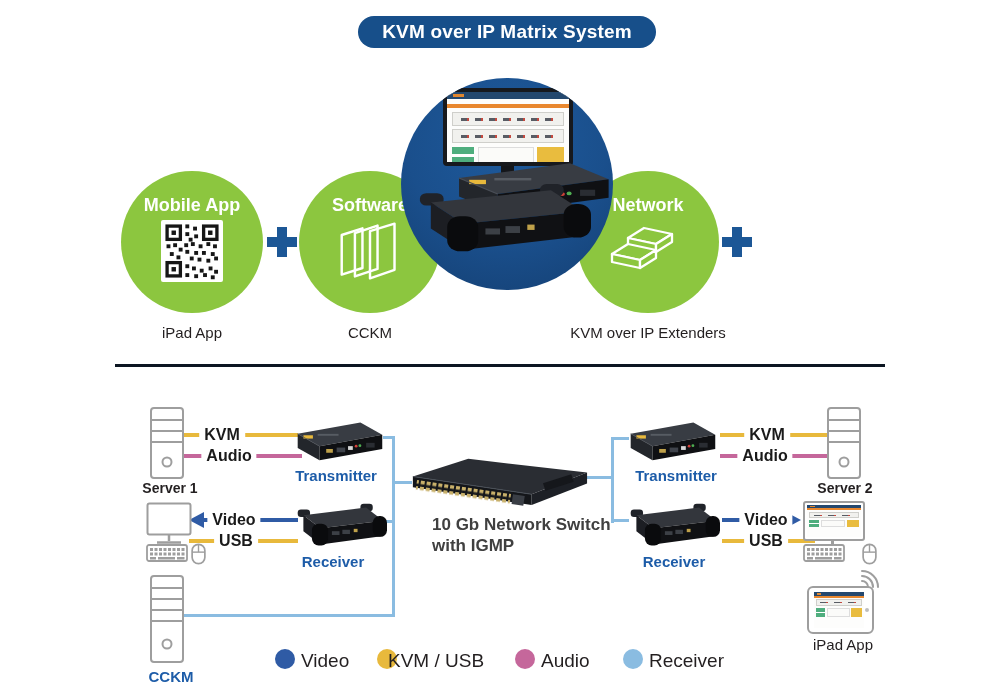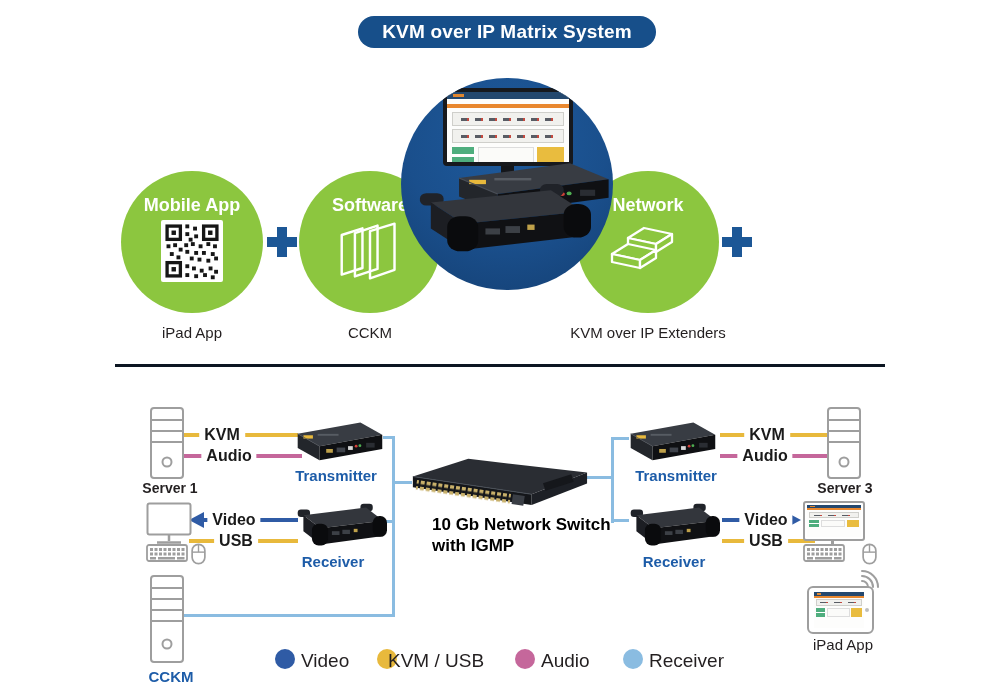--- a/index.html
+++ b/index.html
@@ -78,21 +78,21 @@
   }
   .bluelabel {
     position:absolute; transform:translateX(-50%); color:#1d5ca8; font-weight:bold;
     font-size:15px; white-space:nowrap;
   }
   .blklabel {
     position:absolute; transform:translateX(-50%); color:#231f20; font-weight:600;
     font-size:14px; white-space:nowrap;
   }
   .switchlabel {
-    position:absolute; left:432px; top:514px; color:#000000; font-weight:bold;
+    position:absolute; left:432px; top:514px; color:#404040; font-weight:bold;
     font-size:17px; line-height:21px; white-space:nowrap;
   }
   .arrow-l { position:absolute; width:0; height:0; border-top:8px solid transparent; border-bottom:8px solid transparent; border-right:15px solid #2f5ba5; }
   .arrow-r { position:absolute; width:0; height:0; border-top:8px solid transparent; border-bottom:8px solid transparent; border-left:15px solid #2f5ba5; }
 
   
   .legend-dot  { position:absolute; top:649px; width:20px; height:20px; border-radius:50%; }
   .legend-text { position:absolute; top:650px; font-size:19px; color:#231f20; white-space:nowrap; }
 </style>
 </head>
@@ -434,21 +434,21 @@
     </svg>
   <div class="bluelabel" style="left:676px; top:467px">Transmitter</div>
   <svg class="abs" style="left:625px; top:500px" width="95" height="52">
       <use href="#sym-receiver"></use>
     </svg>
   <div class="bluelabel" style="left:674px; top:553px">Receiver</div>
 
   <svg class="abs" style="left:826px; top:406px" width="36" height="74">
       <use href="#sym-tower"></use>
     </svg>
-  <div class="blklabel" style="left:845px; top:480px">Server 3</div>
+  <div class="blklabel" style="left:845px; top:480px">Server 2</div>
 
   <div class="abs" style="left:803px; top:501px; width:62px; height:40px; border:2px solid #9e9e9e; border-radius:3px; background:#fff; box-sizing:border-box">
     <div class="mini-ui" style="left:2px; top:2px; right:2px; bottom:2px">
       <div class="mu-head">
           <i></i>
         </div>
       <div class="mu-orange"></div>
       <div class="mu-panel"></div>
       <div class="mu-foot">
         <div class="mu-g"></div>

